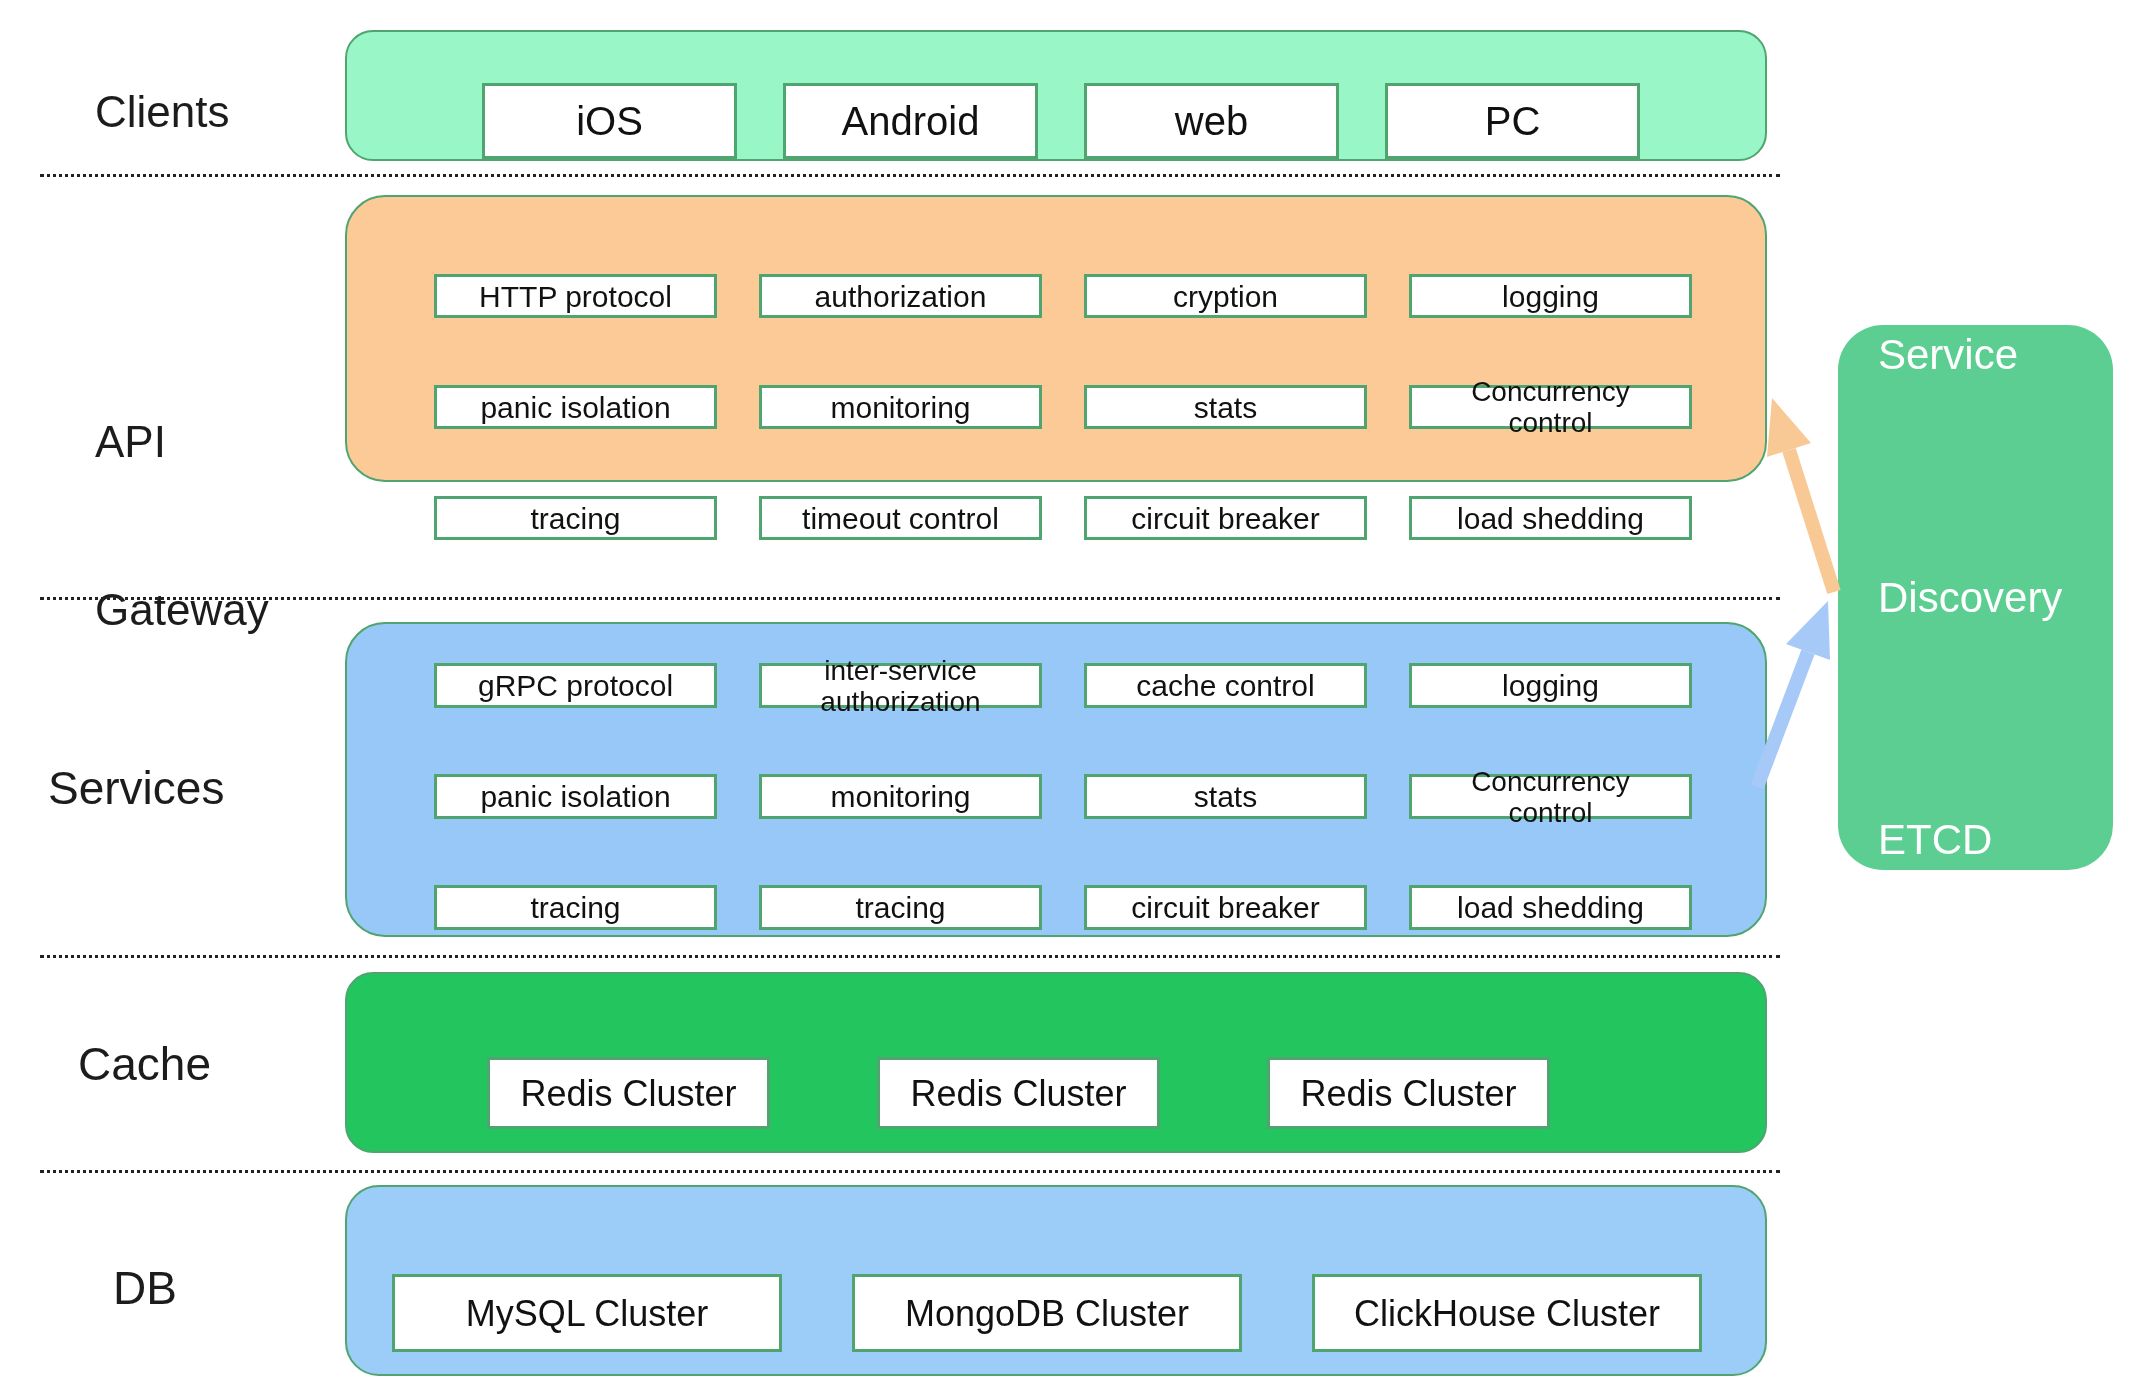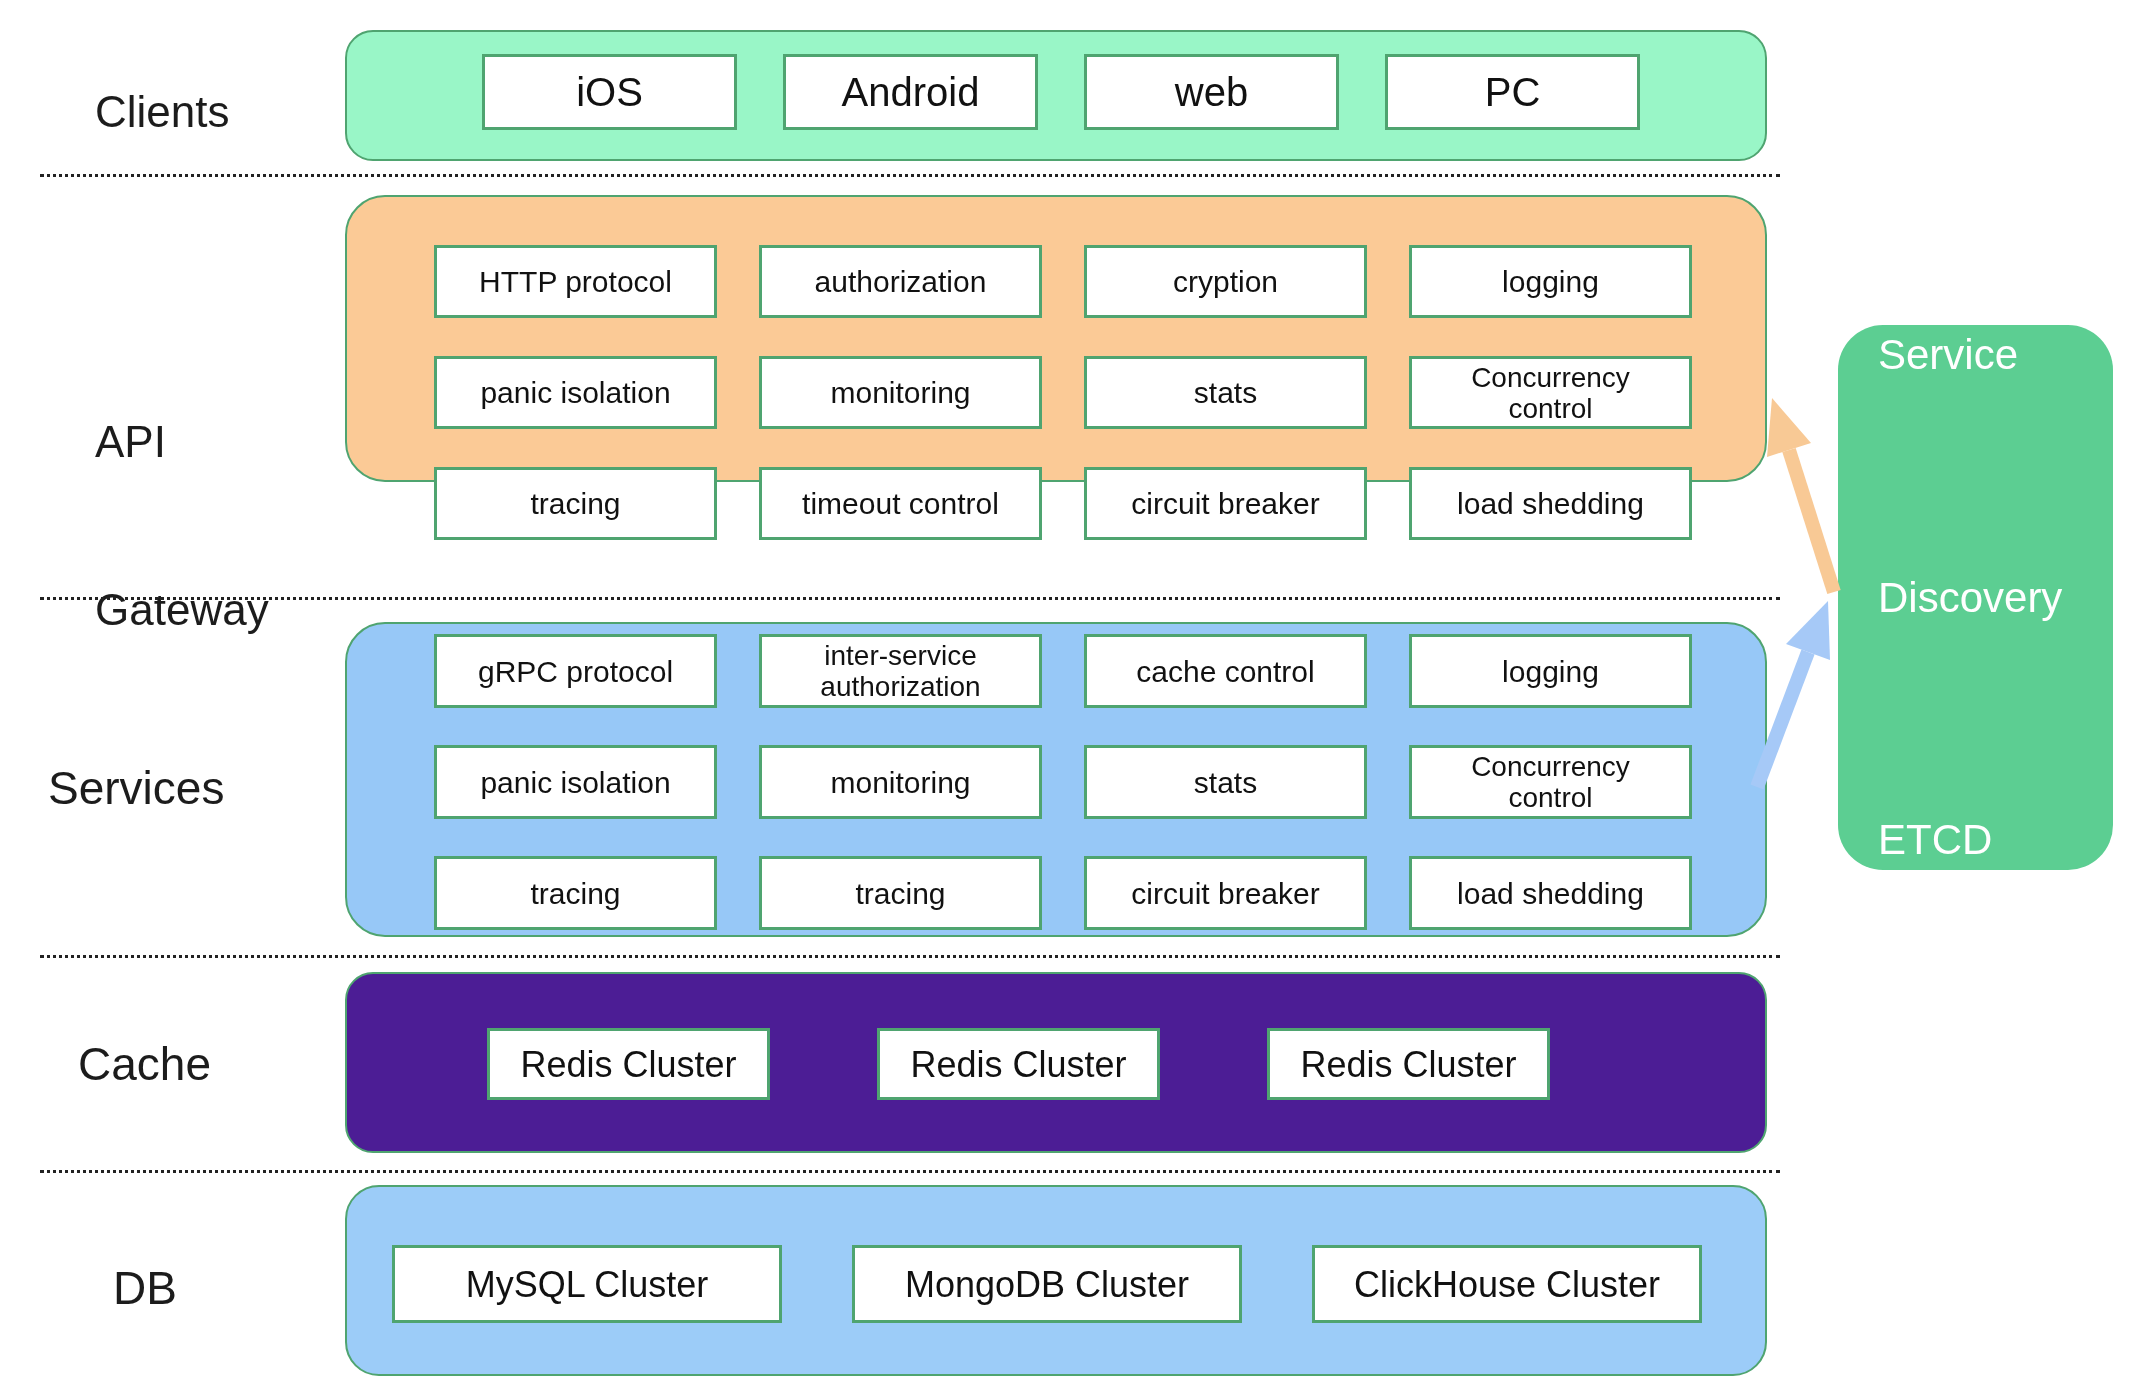--- a/index.html
+++ b/index.html
@@ -63,21 +63,21 @@
     border-radius: 40px;
     display: grid;
     grid-template-columns: repeat(4, 283px);
     grid-auto-rows: 74px;
     column-gap: 42px;
     row-gap: 37px;
     padding: 10px 0 0 87px;
   }
   .box-cache {
     top: 972px; height: 181px;
-    background: #4c1d95;
+    background: #22c55e;
     border-radius: 28px;
     display: flex;
     padding: 54px 0 0 140px;
     gap: 107px;
   }
   .box-db {
     top: 1185px; height: 191px;
     background: #9CCCF8;
     border-radius: 34px;
     display: flex;
@@ -90,20 +90,21 @@
     background: #ffffff;
     border: 3px solid #4FA470;
     box-sizing: border-box;
     display: flex;
     align-items: center;
     justify-content: center;
     text-align: center;
     color: #111111;
     font-size: 30px;
     line-height: 33px;
+    margin-top: 29px;
   }
   .box-clients .node { width: 255px; height: 76px; font-size: 40px; }
   .box-gateway .node, .box-services .node { width: 283px; }
   .box-cache .node { width: 283px; height: 72px; font-size: 36px; }
   .box-db .node { width: 390px; height: 78px; font-size: 36px; }
   .node.two-line { font-size: 28px; line-height: 31px; padding: 0 14px; }
 
   
   .dotted {
     position: absolute;

